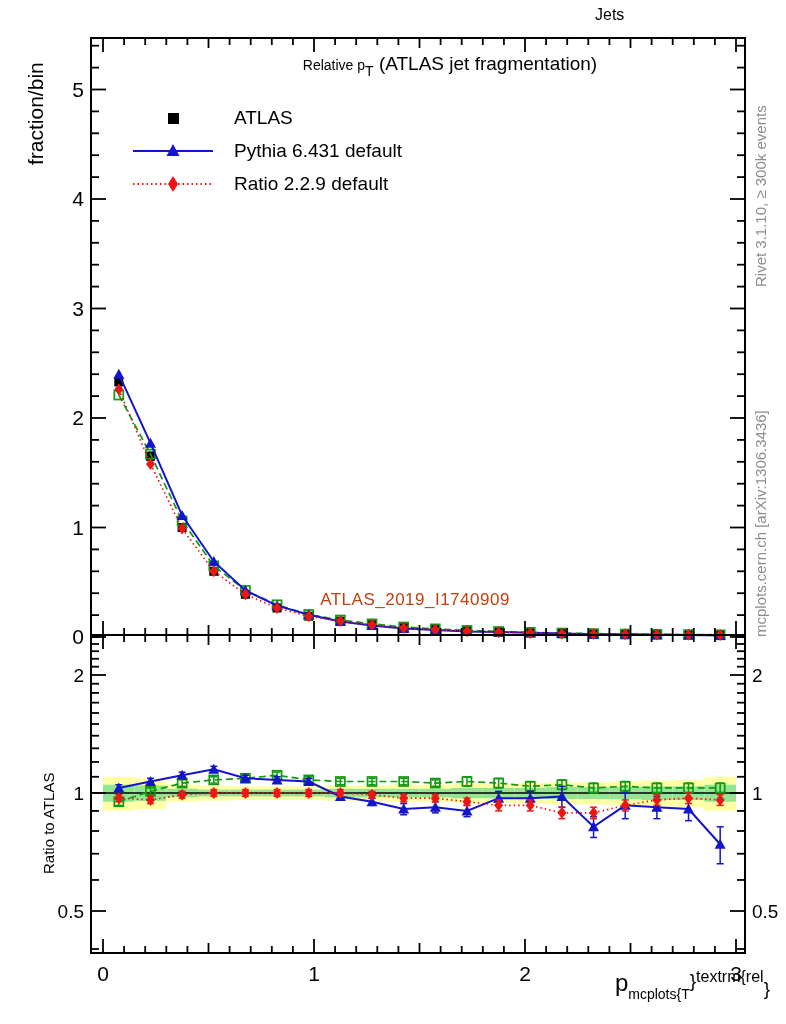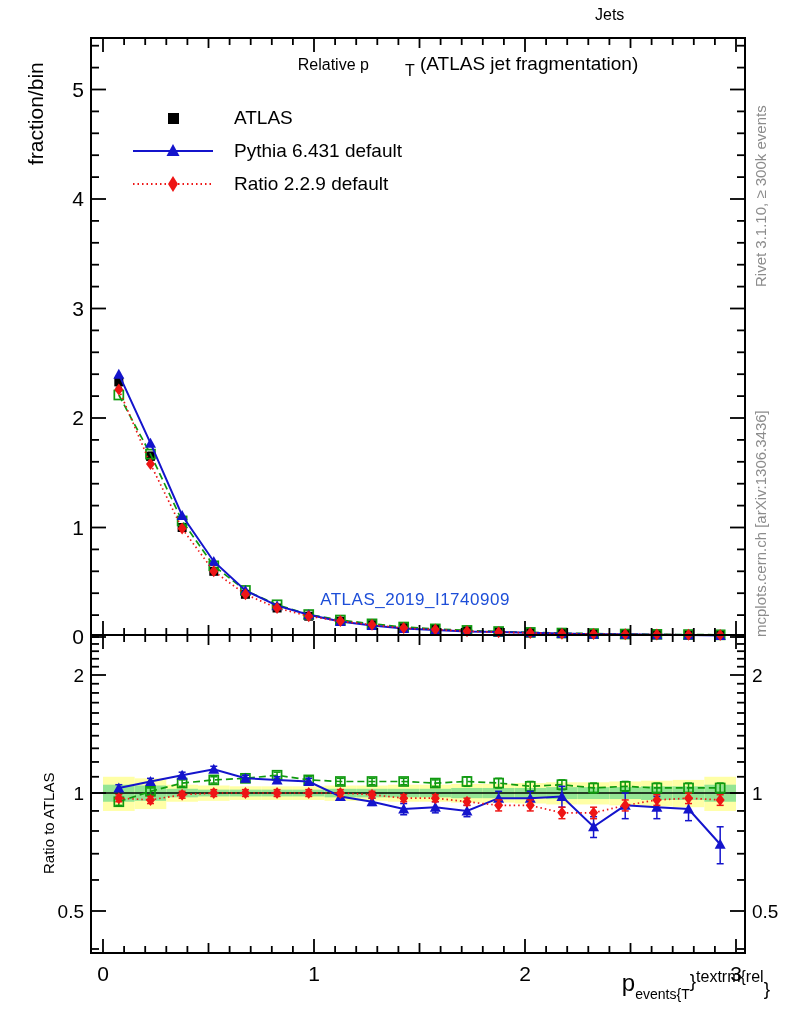--- a/index.html
+++ b/index.html
@@ -2,30 +2,30 @@
 <html><head>
 <meta charset="utf-8">
 <style>
   html,body{margin:0;padding:0;background:#fff;}
   #page{position:relative;width:786px;height:1024px;background:#fff;overflow:hidden;
         font-family:"Liberation Sans","DejaVu Sans",sans-serif;color:#000;}
   .abs{position:absolute;}
   #header-left{left:108px;top:6px;font-size:22px;}
   #header-right{left:595px;top:6px;width:150px;text-align:left;font-size:16px;}
   #plot-title{left:120px;top:53px;width:660px;text-align:center;font-size:19px;white-space:nowrap;}
-  #plot-title .big{font-size:16px;margin-left:36px;}
+  #plot-title .big{font-size:14px;}
   #plot-title sub{font-size:14px;vertical-align:-6px;}
   #ylabel-main{left:24px;top:165px;width:132px;height:26px;font-size:21px;
                transform:rotate(-90deg);transform-origin:0 0;white-space:nowrap;}
   #ylabel-ratio{left:40px;top:874px;width:158px;height:18px;font-size:15px;
                transform:rotate(-90deg);transform-origin:0 0;white-space:nowrap;}
   .credit{color:#8c8c8c;font-size:15px;transform:rotate(-90deg);transform-origin:0 0;white-space:nowrap;}
   #credit-rivet{left:752px;top:287px;width:250px;height:17px;}
   #credit-mcplots{left:752px;top:637px;width:292px;height:17px;}
-  #watermark{left:235px;top:590px;width:360px;text-align:center;font-size:17px;color:#1d4ed8;letter-spacing:.5px;}
+  #watermark{left:235px;top:590px;width:360px;text-align:center;font-size:17px;color:#c2410c;letter-spacing:.5px;}
   #legend{left:130px;top:101px;}
   .lrow{display:flex;align-items:center;height:33px;}
   .lmark{width:86px;height:22px;flex:0 0 86px;}
   .llabel{font-size:19px;padding-left:18px;white-space:nowrap;text-align:center;}
   #xlabel{left:560px;top:968px;width:210px;text-align:right;font-size:24px;white-space:nowrap;}
   #xlabel sub{font-size:14px;vertical-align:-8px;}
   #xlabel sup{font-size:16px;vertical-align:9px;}
   #xlabel .br1{font-size:19px;vertical-align:4px;}
   #xlabel .br2{font-size:19px;vertical-align:-4px;}
   svg text{font-family:"Liberation Sans","DejaVu Sans",sans-serif;}
@@ -749,15 +749,15 @@
     </div>
     <div class="lrow">
       <svg class="lmark" viewBox="0 0 86 22">
         <line x1="3" y1="11" x2="83" y2="11" stroke="#ee1515" stroke-width="1.8" stroke-dasharray="1.5,3"></line>
         <polygon points="43,3 48,11 43,19 38,11" fill="#ee1515"></polygon>
       </svg>
       <span class="llabel">Ratio 2.2.9 default</span>
     </div>
   </div>
 
-  <div id="xlabel" class="abs"><span>p</span><sub>events{T</sub><span class="br1">}</span><sup>textrm{rel</sup><span class="br2">}</span></div>
+  <div id="xlabel" class="abs"><span>p</span><sub>mcplots{T</sub><span class="br1">}</span><sup>textrm{rel</sup><span class="br2">}</span></div>
 
 </div>
 
 </body></html>

